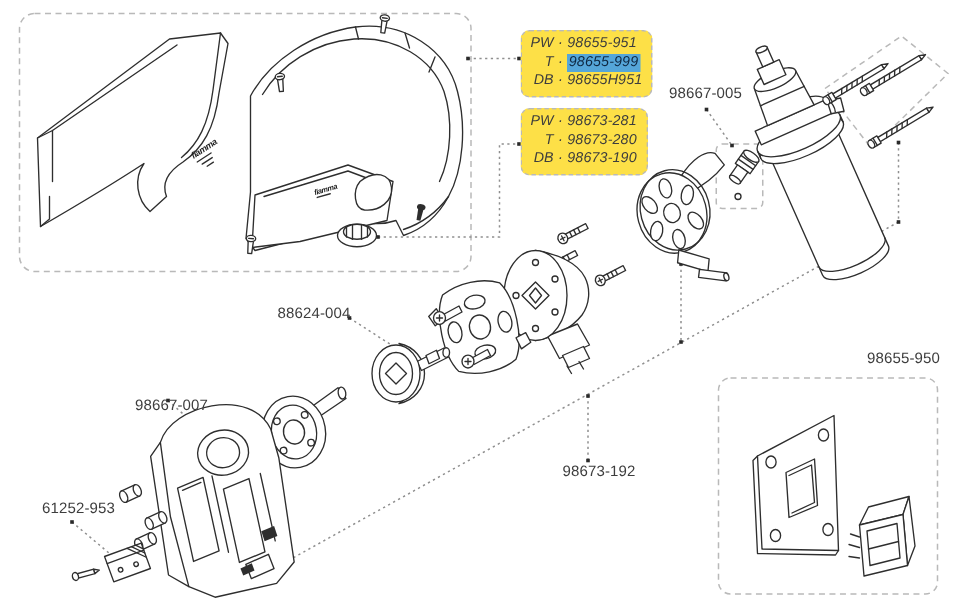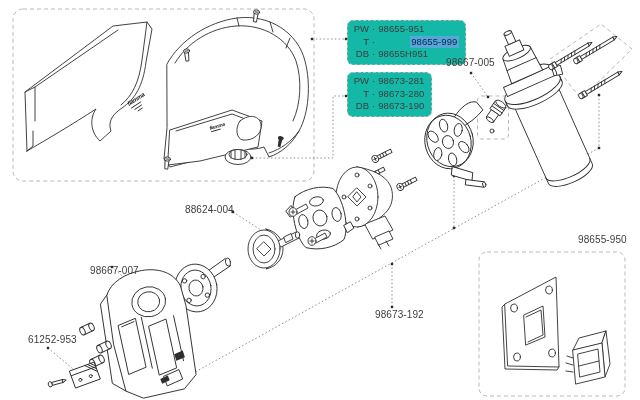--- a/index.html
+++ b/index.html
@@ -17,29 +17,29 @@
   }
   .stage svg{position:absolute;left:0;top:0;}
   .ln{fill:none;stroke:var(--line);stroke-width:.9;stroke-linecap:round;stroke-linejoin:round;}
   .fw{fill:#ffffff;stroke:var(--line);stroke-width:.9;stroke-linecap:round;stroke-linejoin:round;}
   .dk{fill:var(--line);stroke:none;}
   .dash{fill:none;stroke:var(--dashed-border);stroke-width:1;stroke-dasharray:4 3;}
   .dot-line{fill:none;stroke:var(--connector);stroke-width:1;stroke-dasharray:1.5 2.3;}
   .node{fill:#2a2a2a;}
   .logo-text{font-size:6px;font-weight:bold;font-style:italic;fill:#1d1d1d;letter-spacing:-.3px;}
   .part-box{
-    position:absolute;background:#14b8a6;border:1px dashed var(--dashed-border);
+    position:absolute;background:#fde047;border:1px dashed var(--dashed-border);
     border-radius:6px;padding:2px 6px 3px 5px;font-size:9.5px;color:var(--label-text);
-    line-height:12.5px;white-space:nowrap;
+    line-height:12.5px;white-space:nowrap;font-style:italic;
   }
   .pn-row{display:flex;align-items:center;}
   .pn-prefix{display:inline-block;width:16px;text-align:right;}
   .pn-sep{margin:0 3px;}
   .pn-num{letter-spacing:.1px;}
-  .hl{background:var(--highlight-bg);color:var(--highlight-text);padding:0 1px;margin-left:32px;}
+  .hl{background:var(--highlight-bg);color:var(--highlight-text);padding:0 1px;}
   .float-label{
     position:absolute;font-size:10px;color:var(--label-text);letter-spacing:.1px;white-space:nowrap;
   }
 </style>
 </head>
 <body>
 
 <div class="stage">
 
 <svg width="640" height="400" viewBox="0 0 640 400">

